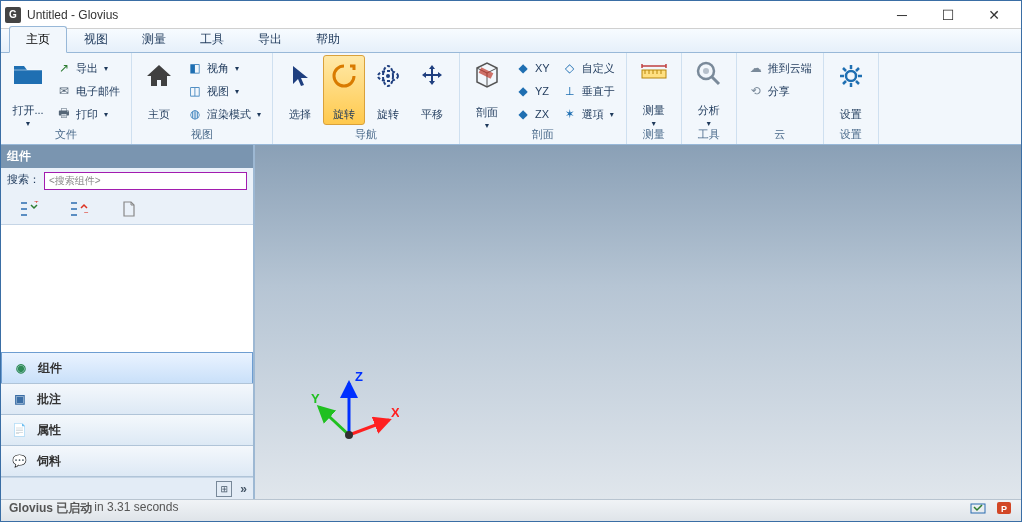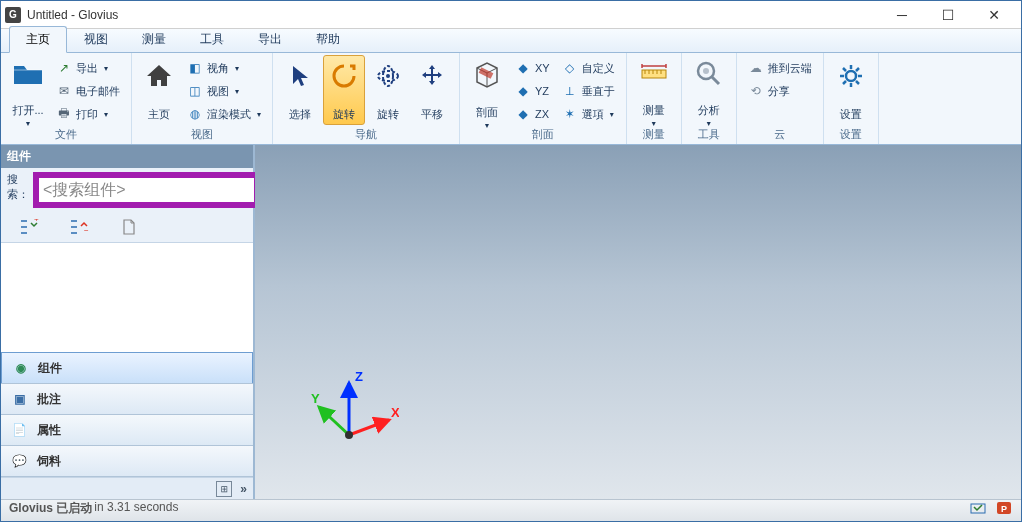--- a/index.html
+++ b/index.html
@@ -34,21 +34,21 @@
   .small-btn .slbl { font-size: 11px; color: #1e395b; }
   .drop-arrow::after{ content:"▾"; font-size:8px; color:#1e395b; margin-left:2px;}
 
   
   .body { display: flex; height: calc(100% - 28px - 24px - 92px - 22px); }
 
   
   .sidepanel { width: 254px; background: #22c55e; border-right: 2px solid #9db8d3; display: flex; flex-direction: column; }
   .panel-header { background: #7a95b0; color: #fff; font-size: 12px; padding: 3px 6px; font-weight: bold; }
   .search-row { display: flex; align-items: flex-start; padding: 4px 6px; gap: 4px; background: #eaf1f9;}
-  .search-row input { flex: 1; height: 36px; border: 6px solid #a21caf; font-size: 16px; padding: 0 4px; color:#888;}
+  .search-row input { flex: 1; height: 18px; border: 1px solid #a21caf; font-size: 10px; padding: 0 4px; color:#888;}
   .tool-row { display: flex; gap: 30px; padding: 6px 18px; background:#eaf1f9;}
   .tool-row .ticon { width: 20px; height: 18px; display:flex; align-items:center; justify-content:center;}
   .tree-area { flex: 1; background: #fff; border-top: 1px solid #c5d5e6;}
   .nav-tabs { display: flex; flex-direction: column; }
   .nav-tab { display: flex; align-items: center; gap: 8px; padding: 6px 10px; font-size: 12px; font-weight: bold; color: #333; background: linear-gradient(#f4f8fc,#dde9f5); border: 1px solid #b0c4d8; border-left: none; border-right: none; margin-top:-1px;}
   .nav-tab.active { background: linear-gradient(#eaf3ff,#c9e0f9); border: 1px solid #6d9dd1; }
   .nav-tab .nicon { width: 18px; height: 18px; display:flex; align-items:center; justify-content:center;}
   .panel-footer { height: 22px; background: #e3ecf6; display:flex; align-items:center; justify-content:flex-end; padding-right:6px; gap:8px; border-top:1px solid #c5d5e6;}
 
   

